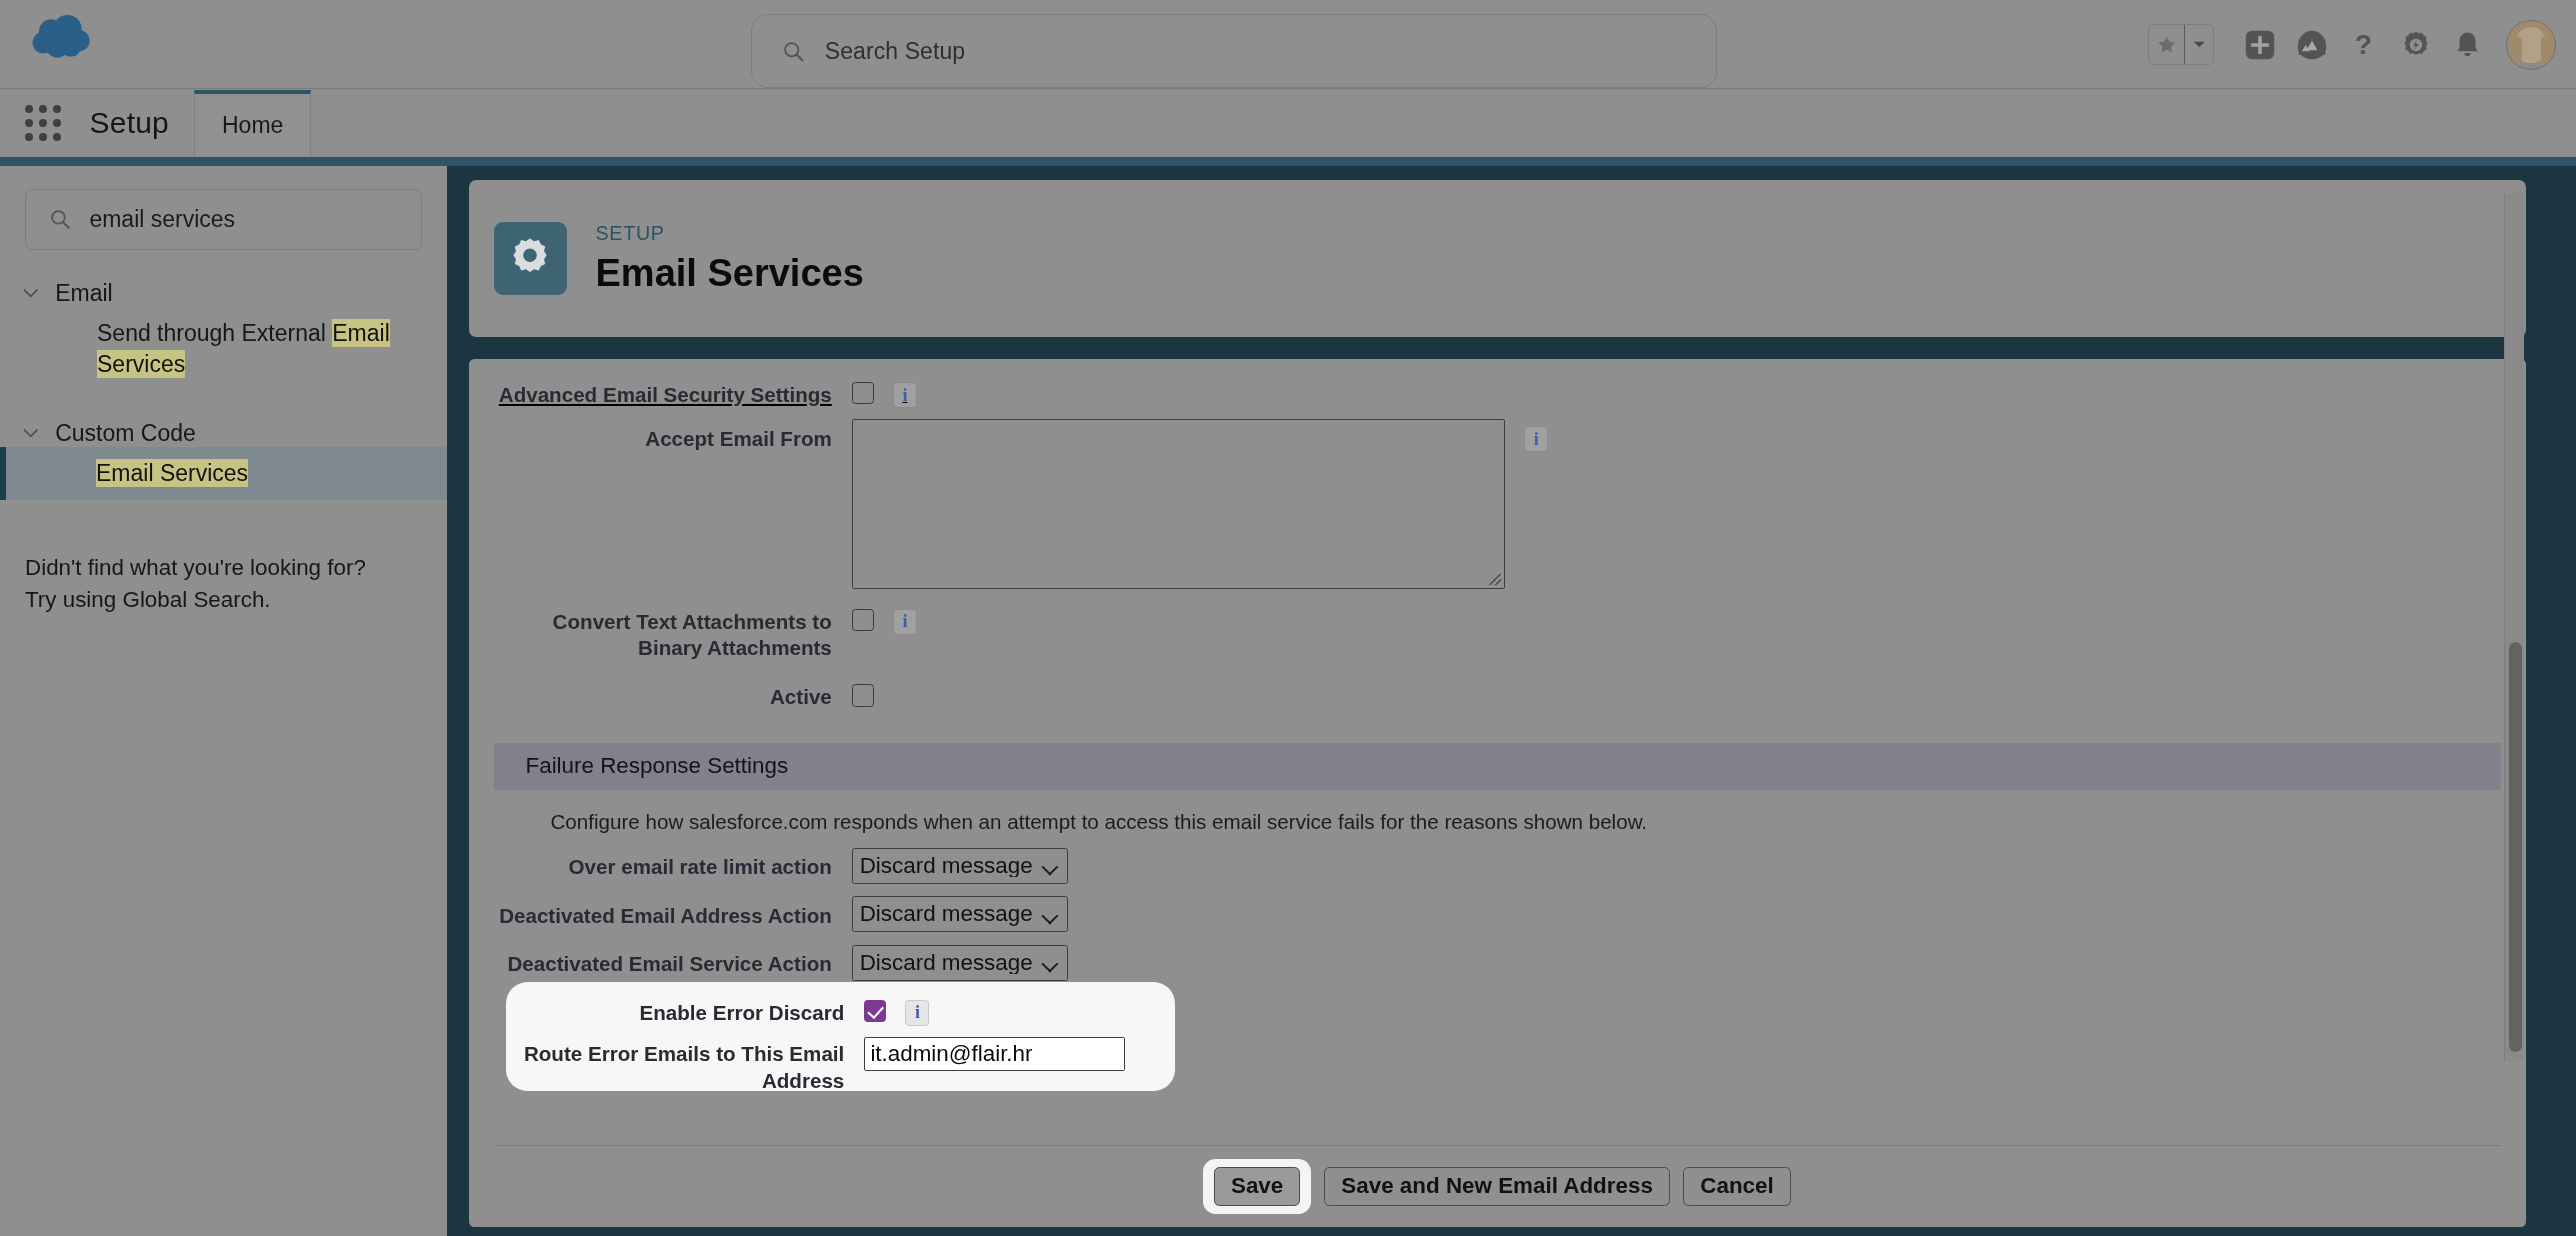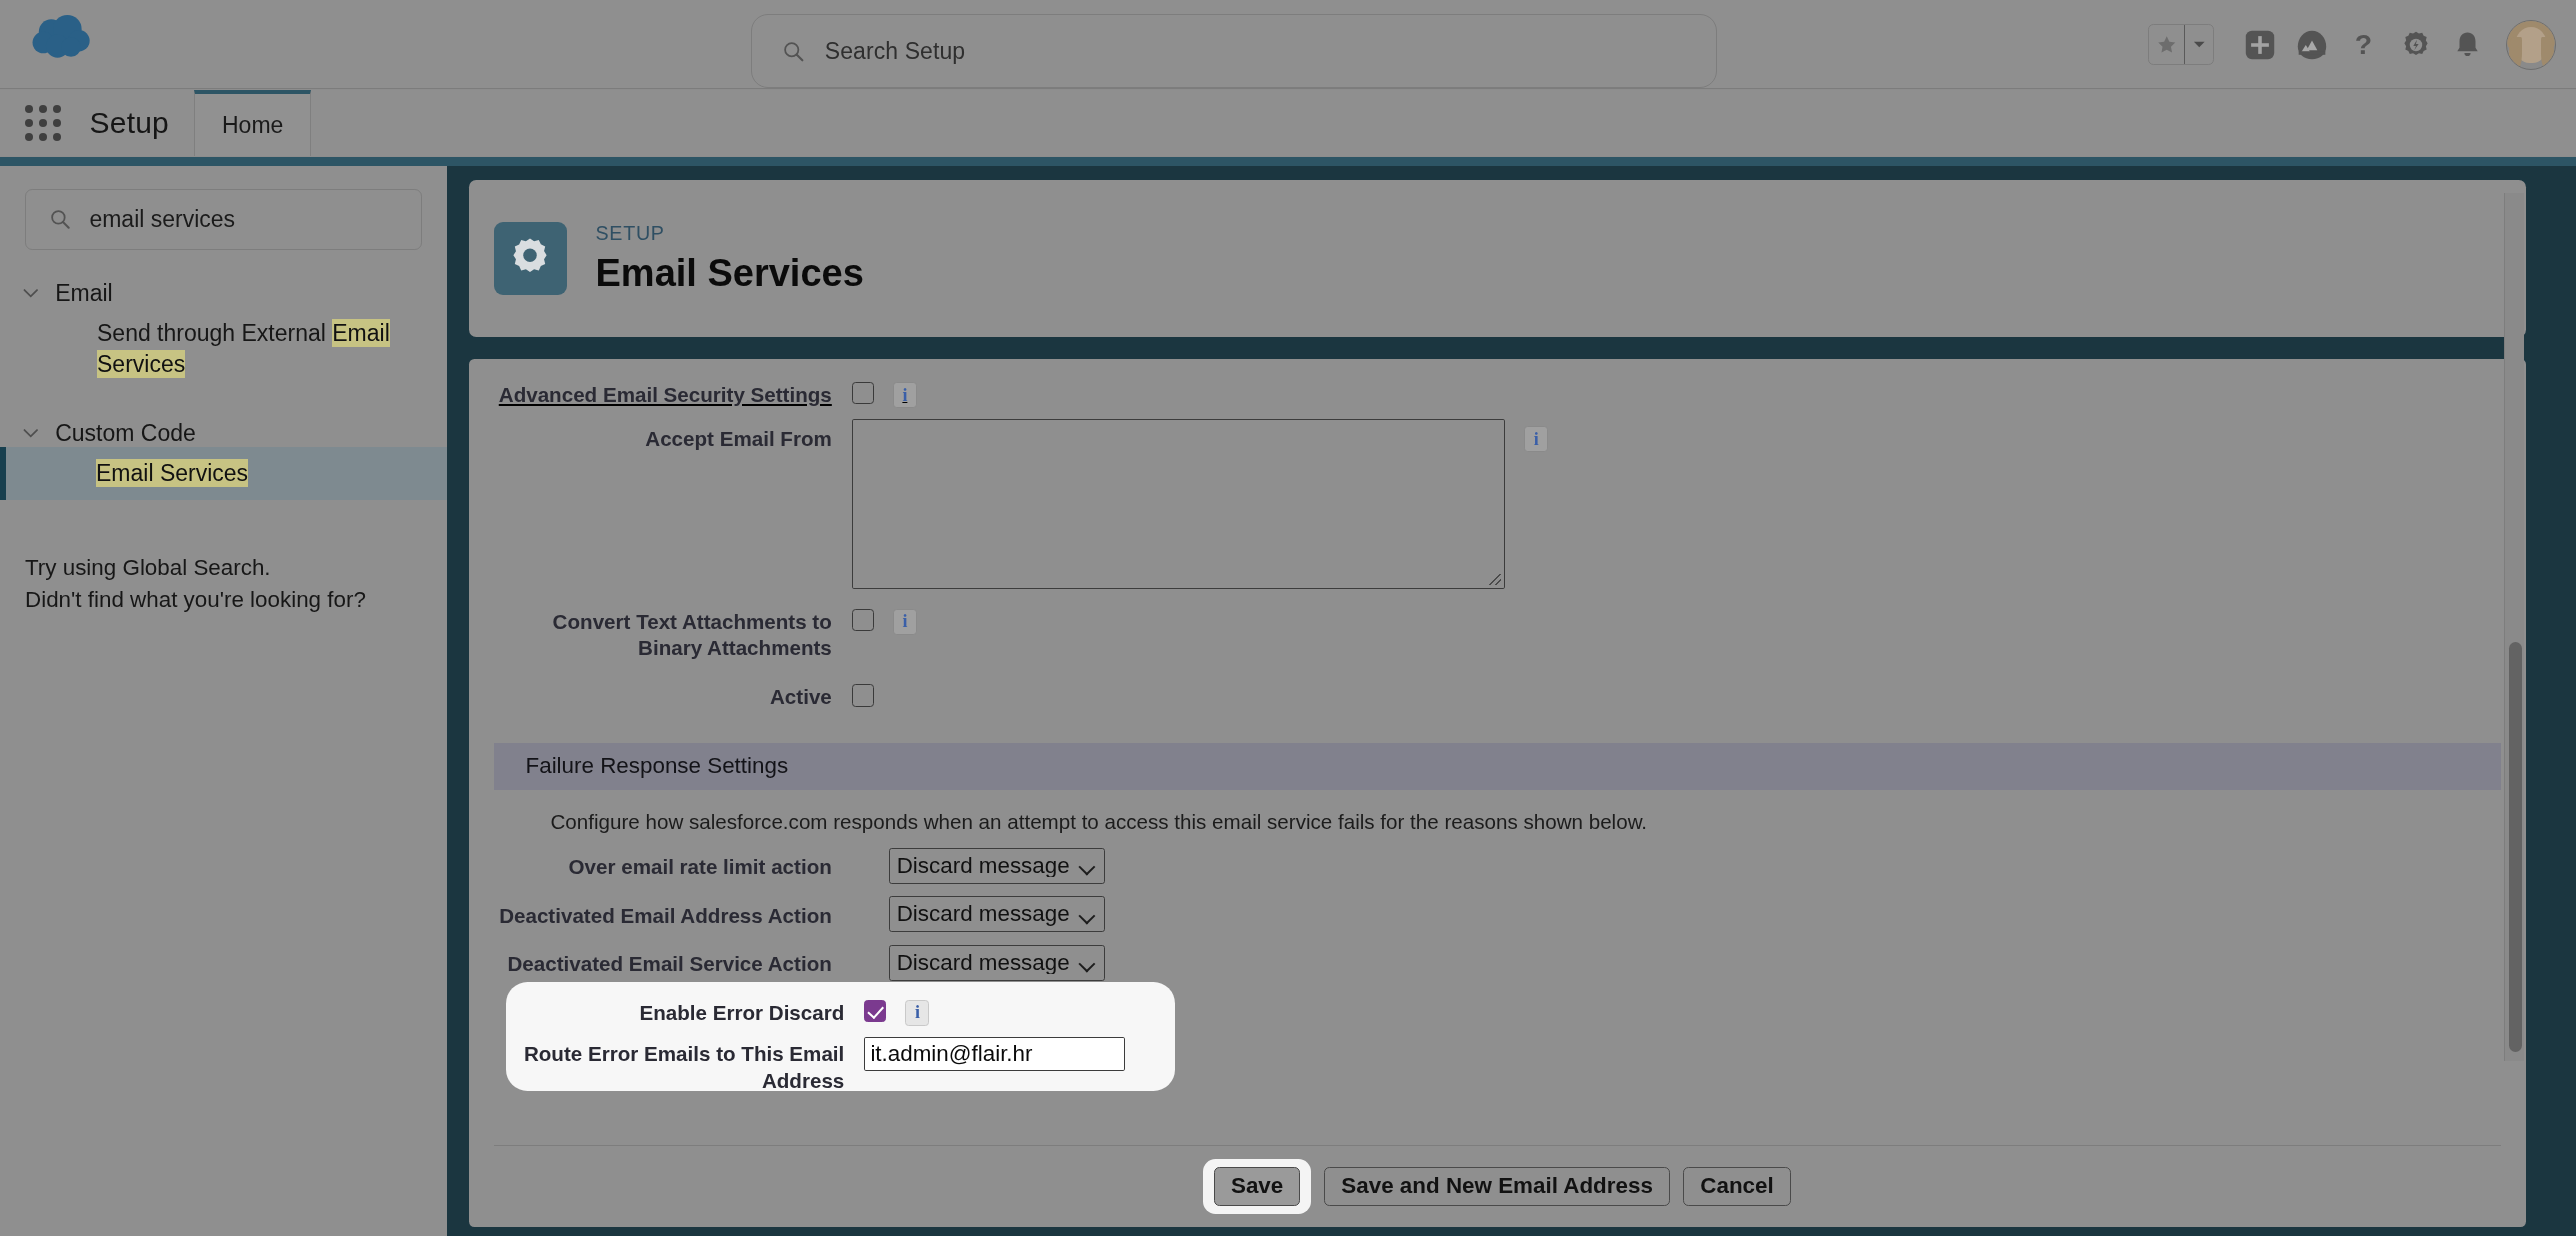--- a/index.html
+++ b/index.html
@@ -235,21 +235,21 @@
 
   .sel {
     -webkit-appearance: none; appearance: none;
     background: #8f8f8f;
     border: 1.8px solid #3c3c3c; border-radius: 2.7px;
     font-family: "Liberation Sans", sans-serif;
     font-size: 22.4px; color: #111;
     padding: 2.7px 34px 2.7px 7.2px; height: 36px;
     line-height: 1;
   }
-  .selwrap { position: relative; display: inline-block; margin-left: 37px; }
+  .selwrap { position: relative; display: inline-block; }
   .selwrap::after {
     content: ""; position: absolute; right: 11.6px; top: 13.4px;
     width: 9.8px; height: 9.8px;
     border-right: 2.1px solid #1d1d1d; border-bottom: 2.1px solid #1d1d1d;
     transform: rotate(45deg); pointer-events: none;
   }
 
   
   .highlight-card {
     position: absolute; left: 506px; top: 982px;
@@ -439,22 +439,22 @@
         <path d="M5 9 L12 16 L19 9" fill="none" stroke="#3a3a3a" stroke-width="2" stroke-linecap="round"></path>
       </svg>
     </span>
     <span class="glabel">Custom Code</span>
   </div>
   <div class="side-item selected">
     <mark>Email Services</mark>
   </div>
 
   <div class="side-foot">
+    <div>Didn't find what you're looking for?</div>
     <div>Try using Global Search.</div>
-    <div>Didn't find what you're looking for?</div>
   </div>
 </div>
 
 <div class="main-bg">
 
   <div class="page-header-card">
     <div class="ph-icon">
       <svg viewBox="0 0 54 54" width="48" height="48">
         <path d="M27 4 l4.6 2.9 5.3-1.3 2.3 4.9 4.9 2.3-1.3 5.3 2.9 4.6-2.9 4.6 1.3 5.3-4.9 2.3-2.3 4.9-5.3-1.3L27 41.5l-4.6-2.9-5.3 1.3-2.3-4.9-4.9-2.3 1.3-5.3L8.3 22.8l2.9-4.6-1.3-5.3 4.9-2.3 2.3-4.9 5.3 1.3z" fill="#d9dde0"></path>
         <circle cx="27" cy="22.8" r="7.6" fill="#3e6373"></circle>

